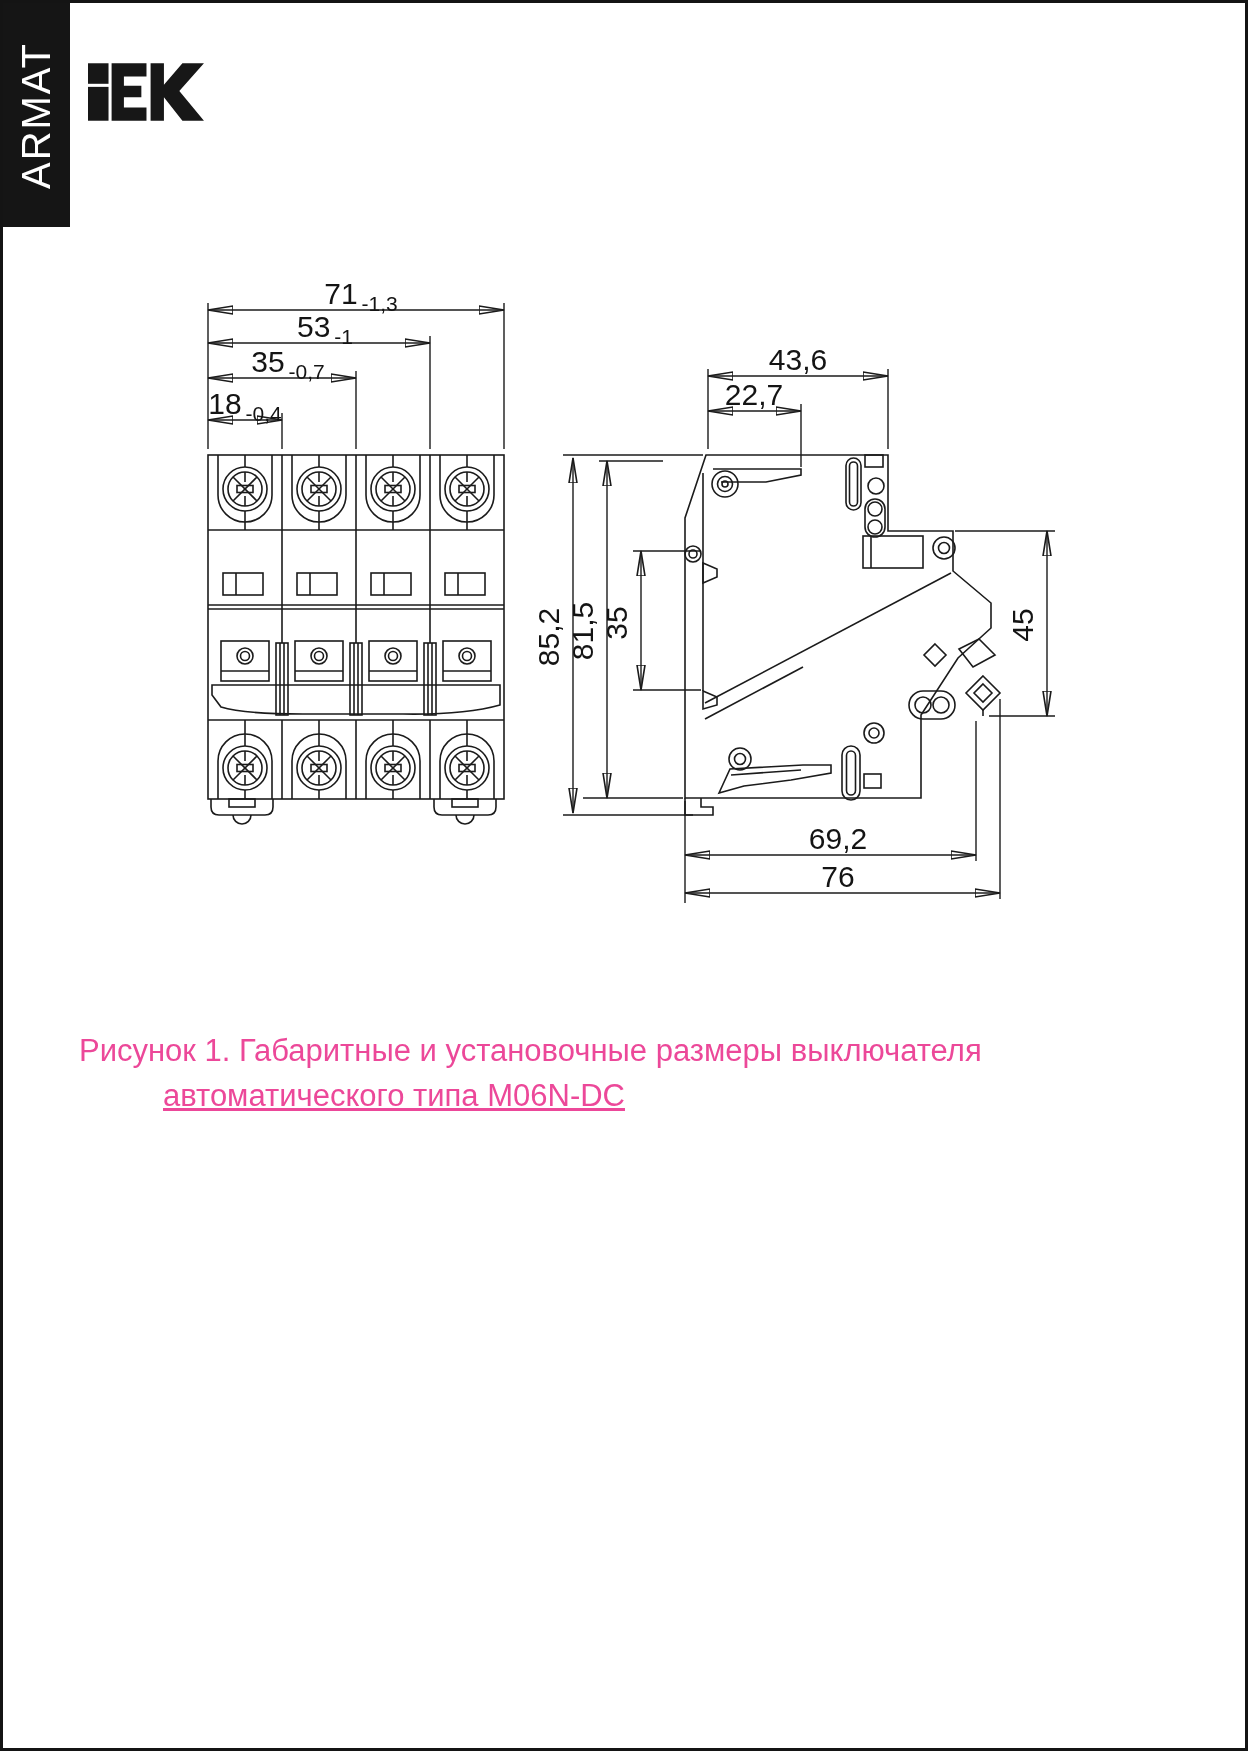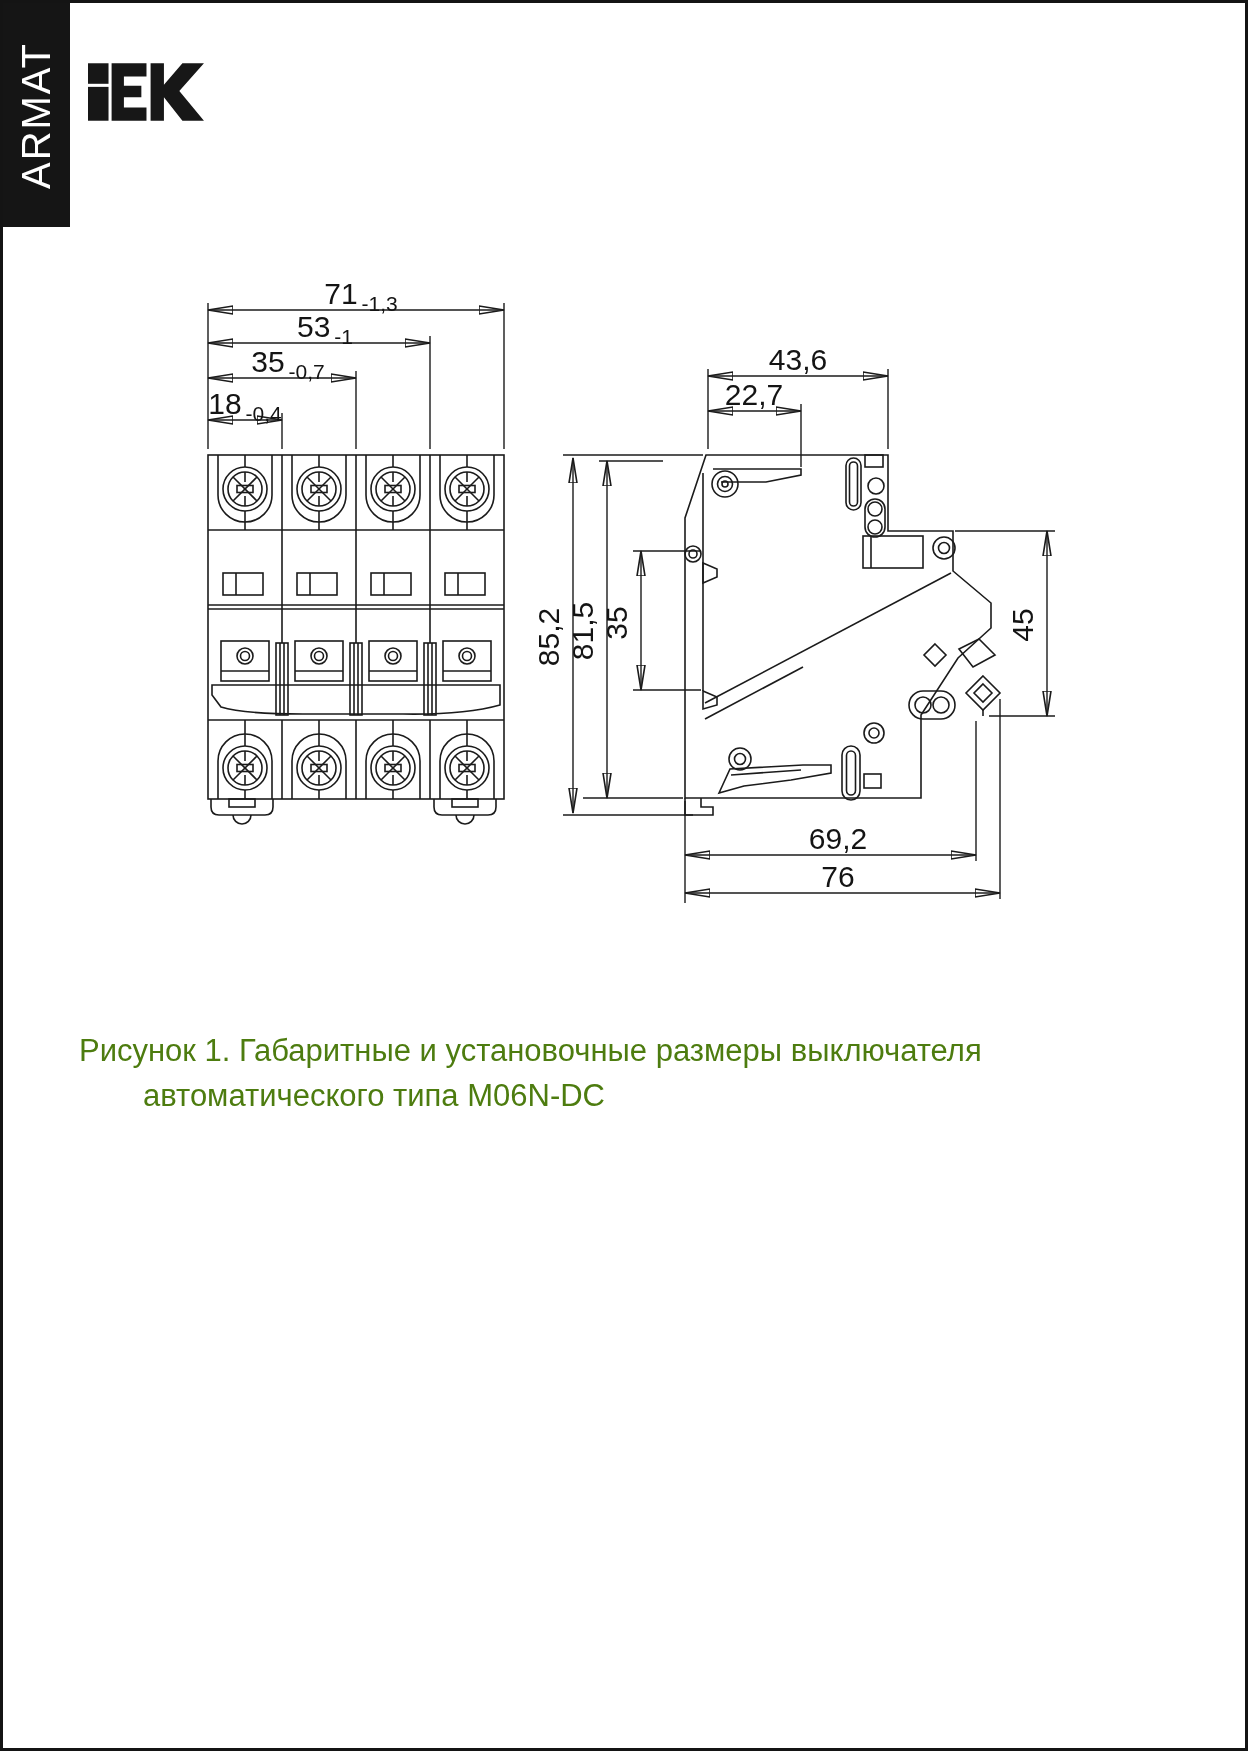--- a/index.html
+++ b/index.html
@@ -22,23 +22,23 @@
   .lw{stroke:#1b1b1b;fill:none;}
   .lw line,.lw path,.lw rect,.lw circle,.lw polygon{stroke:#1b1b1b;fill:none;stroke-width:1.6px;}
   .out{stroke-width:2.2px;}
   .thick{stroke-width:3px;}
   .wfill{fill:#ffffff;}
   .gfill{fill:#4a4a4a;stroke:none;}
   .dim line,.dim path{stroke:#1b1b1b;stroke-width:1.4px;fill:none;}
   text.dn{font-family:"Liberation Sans",sans-serif;font-size:30px;fill:#141414;stroke:none;}
   tspan.tol{font-size:21px;}
   .caption{
-    position:absolute;left:76px;top:1026px;font-size:31px;color:#4d7c0f;line-height:1.45;
-  }
-  .caption .l2{margin-left:64px;}
+    position:absolute;left:76px;top:1026px;font-size:31px;color:#ec4899;line-height:1.45;
+  }
+  .caption .l2{margin-left:84px;text-decoration:underline;}
 </style>
 </head>
 <body>
 
 <div class="page">
 
   <div class="banner">
     <span>ARMAT</span>
   </div>
 

